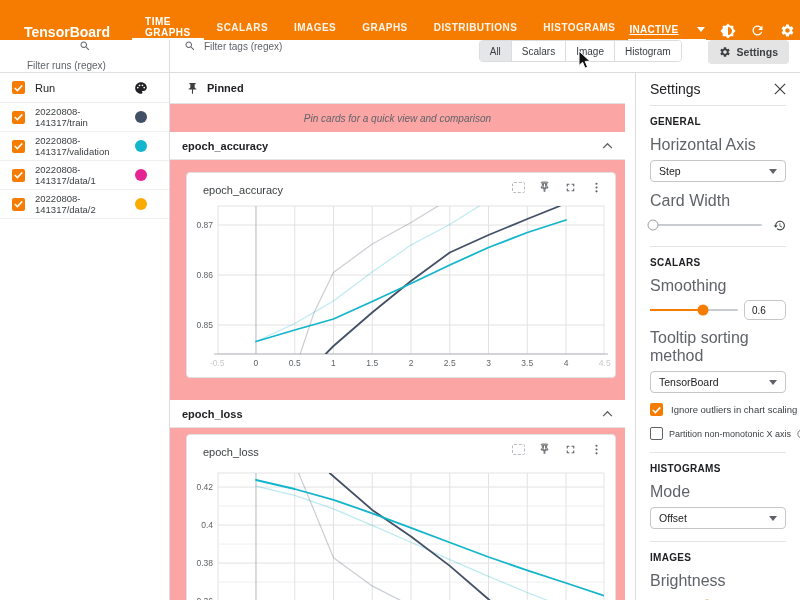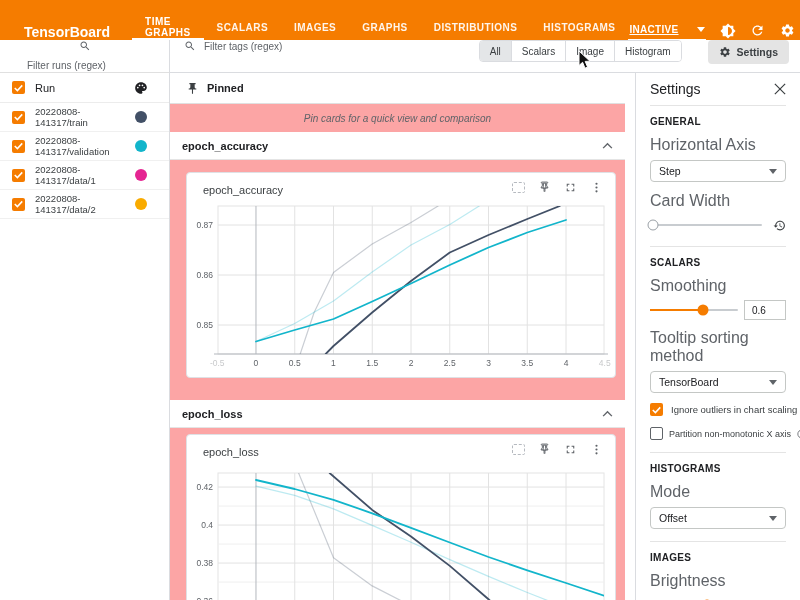--- a/index.html
+++ b/index.html
@@ -65,21 +65,21 @@
   .pcaption { font-size:10px; font-weight:bold; letter-spacing:.3px; color:#202124; margin-bottom:9px;}
   .plabel { font-size:16px; color:#5f6368; margin-bottom:6px;}
   .pselect { border:1px solid #c4c7c5; border-radius:4px; height:22px; display:flex; align-items:center; justify-content:space-between; padding:0 8px; margin-bottom:10px;}
   .pselect span { font-size:10.5px; color:#202124;}
   .slider-row { display:flex; align-items:center; margin-bottom:10px; height:18px;}
   .slider { position:relative; height:2px; background:#c8ccd0; border-radius:1px; flex:none;}
   .slider .fill { position:absolute; left:0; top:0; height:2px; background:#f57c00;}
   .slider .handle { position:absolute; top:50%; width:11px; height:11px; border-radius:50%; background:#f57c00; transform:translate(-50%,-50%);}
   .slider .handle.hollow { background:#fff; border:1.5px solid #9aa0a6;}
   .reset-icon { margin-left:auto;}
-  .num-box { border:1px solid #c4c7c5; border-radius:0; width:42px; height:20px; font-size:10px; color:#202124; display:flex; align-items:center; padding-left:7px; margin-left:auto;}
+  .num-box { border:1px solid #c4c7c5; border-radius:5px; width:42px; height:20px; font-size:10px; color:#202124; display:flex; align-items:center; padding-left:7px; margin-left:auto;}
   .check-row { display:flex; align-items:center; gap:8px; margin-bottom:11px;}
   .check-row .label { font-size:9.5px; color:#3c4043; white-space:nowrap;}
   .cb-sm { width:13px; height:13px; flex:none; border-radius:2px;}
   .cb-un { border:1.5px solid #5f6368; background:#fff;}
 
   .cursor { position:absolute; left:578px; top:50px; z-index:20;}
   svg { display:block; }
 </style>
 </head>
 <body>

